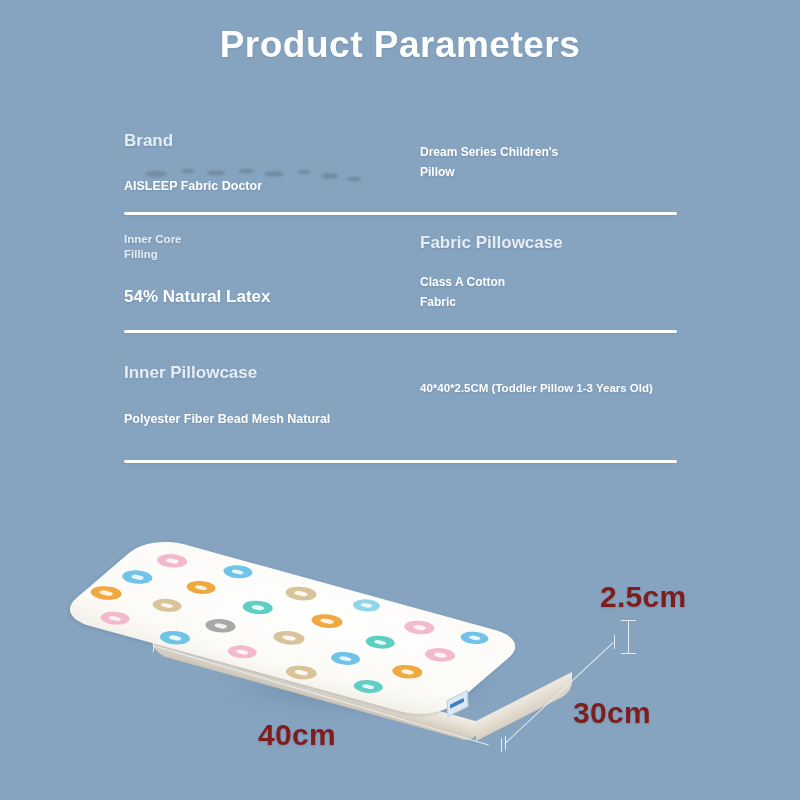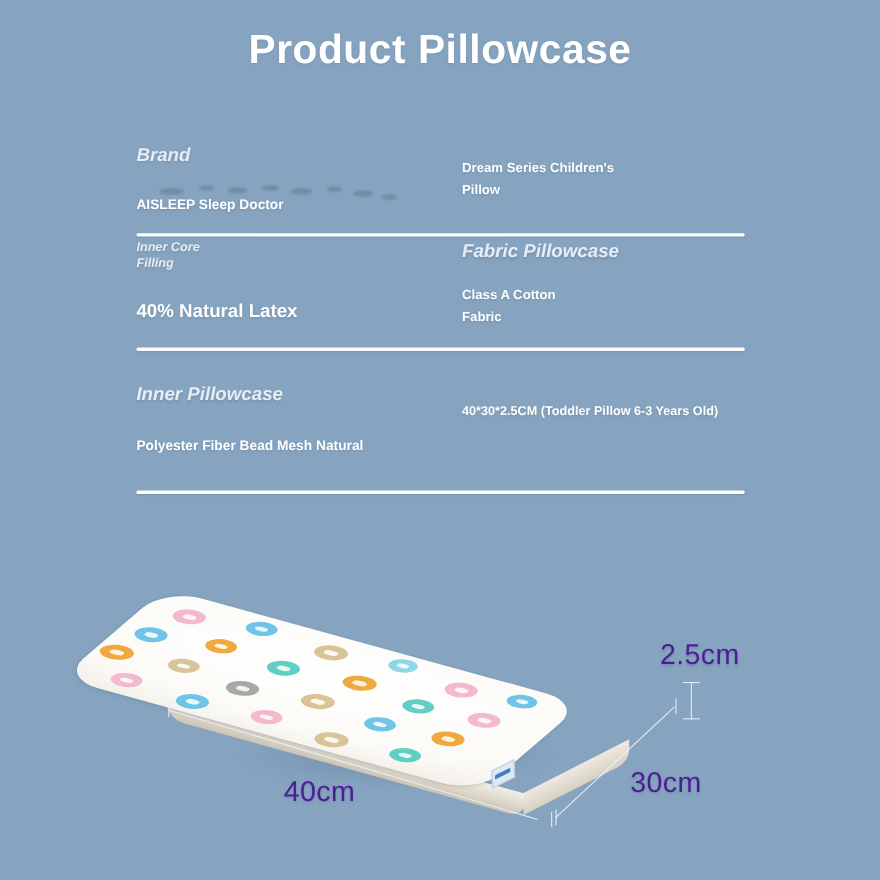--- a/index.html
+++ b/index.html
@@ -53,21 +53,20 @@
     box-sizing: border-box;
   }
   .spec-cell.right {
     width: 257px;
   }
   .spec-label {
     color: #e7edf4;
     font-weight: bold;
     white-space: pre-line;
     text-shadow: 0 1px 2px rgba(80,110,140,0.35);
-    font-style: italic;
   }
   .spec-value {
     color: #ffffff;
     font-weight: bold;
     white-space: pre-line;
     text-shadow: 0 1px 2px rgba(80,110,140,0.35);
   }
   
   .fs-lg  { font-size: 17px; line-height: 21px; }
   .fs-md  { font-size: 12px; line-height: 20px; }
@@ -207,43 +206,43 @@
     opacity: 0.95;
   }
   .dim-tick {
     position: absolute;
     background: #e9f0f7;
     width: 1.3px;
     opacity: 0.95;
   }
   .dim-label {
     position: absolute;
-    color: #4c1d95;
-    font-size: 26px;
-    font-weight: normal;
+    color: #7f1d1d;
+    font-size: 30px;
+    font-weight: bold;
     letter-spacing: 0.3px;
     text-shadow: 0 1px 2px rgba(70,100,135,0.35);
     white-space: nowrap;
   }
 </style>
 </head>
 <body>
 
 <div id="page">
 
-  <div class="page-title">Product Pillowcase</div>
+  <div class="page-title">Product Parameters</div>
 
   <div class="spec-table">
 
     <div class="spec-row row-1">
       <div class="spec-cols">
         <div class="spec-cell">
           <div class="spec-label fs-lg lbl-line">Brand</div>
           <div style="height:18px"></div>
-          <div class="spec-value fs-sm">AISLEEP Sleep Doctor</div>
+          <div class="spec-value fs-sm">AISLEEP Fabric Doctor</div>
           <svg class="watermark" viewBox="0 0 250 20">
             <g fill="#2e3a46">
               <ellipse cx="22" cy="8" rx="11" ry="3.2"></ellipse>
               <ellipse cx="54" cy="5" rx="7" ry="2.4"></ellipse>
               <ellipse cx="82" cy="7" rx="9" ry="2.8"></ellipse>
               <ellipse cx="112" cy="5" rx="8" ry="2.6"></ellipse>
               <ellipse cx="140" cy="8" rx="10" ry="3"></ellipse>
               <ellipse cx="170" cy="6" rx="7" ry="2.5"></ellipse>
               <ellipse cx="196" cy="10" rx="9" ry="3"></ellipse>
               <ellipse cx="220" cy="13" rx="7" ry="2.6"></ellipse>
@@ -252,48 +251,48 @@
         </div>
         <div class="spec-cell right">
           <div style="height:12px"></div>
           <div class="spec-value fs-md">Dream Series Children's
  Pillow</div>
         </div>
       </div>
       <div class="divider" style="position:absolute;left:0;top:82px;width:553px;"></div>
     </div>
 
-    <div class="spec-row row-2" style="margin-top:12px;">
+    <div class="spec-row row-2" style="margin-top:26px;">
       <div class="spec-cols">
         <div class="spec-cell">
           <div class="spec-label fs-xs">Inner Core
  Filling</div>
           <div style="height:24px"></div>
-          <div class="spec-value fs-lg">40% Natural Latex</div>
+          <div class="spec-value fs-lg">54% Natural Latex</div>
         </div>
         <div class="spec-cell right">
           <div class="spec-label fs-lg">Fabric Pillowcase</div>
           <div style="height:19px"></div>
           <div class="spec-value fs-md">Class A Cotton
  Fabric</div>
         </div>
       </div>
       <div class="divider" style="position:absolute;left:0;top:98px;width:553px;"></div>
     </div>
 
     <div class="spec-row row-3" style="margin-top:18px;">
       <div class="spec-cols">
         <div class="spec-cell">
           <div class="spec-label fs-lg lbl-line">Inner Pillowcase</div>
           <div style="height:19px"></div>
           <div class="spec-value fs-sm">Polyester Fiber Bead Mesh Natural</div>
         </div>
         <div class="spec-cell right">
           <div style="height:19px"></div>
-          <div class="spec-value fs-xs">40*30*2.5CM (Toddler Pillow 6-3 Years Old)</div>
+          <div class="spec-value fs-xs">40*40*2.5CM (Toddler Pillow 1-3 Years Old)</div>
         </div>
       </div>
       <div class="divider" style="position:absolute;left:0;top:98px;width:553px;"></div>
     </div>
 
   </div>
 
   <div class="photo-area">
 
     <div class="pillow-shadow" style="left:160px;top:140px;"></div>
@@ -334,21 +333,21 @@
       </div>
 
       <div class="care-tag">
         <div class="care-tag-bar"></div>
       </div>
     </div>
 
     <div class="dim-line" style="left:153px;top:145px;width:350px;transform:rotate(16.5deg);"></div>
     <div class="dim-tick" style="left:153px;top:138px;height:14px;"></div>
     <div class="dim-tick" style="left:501px;top:238px;height:14px;"></div>
-    <div class="dim-label" style="left:258px;top:204px;">40cm</div>
+    <div class="dim-label" style="left:258px;top:218px;">40cm</div>
 
     <div class="dim-line" style="left:505px;top:243px;width:148px;transform:rotate(-43deg);"></div>
     <div class="dim-tick" style="left:505px;top:236px;height:14px;"></div>
     <div class="dim-tick" style="left:614px;top:135px;height:14px;"></div>
     <div class="dim-label" style="left:573px;top:196px;">30cm</div>
 
     <div class="dim-tick" style="left:628px;top:120px;height:34px;"></div>
     <div class="dim-line" style="left:621px;top:120px;width:15px;"></div>
     <div class="dim-line" style="left:621px;top:153px;width:15px;"></div>
     <div class="dim-label" style="left:600px;top:80px;">2.5cm</div>

